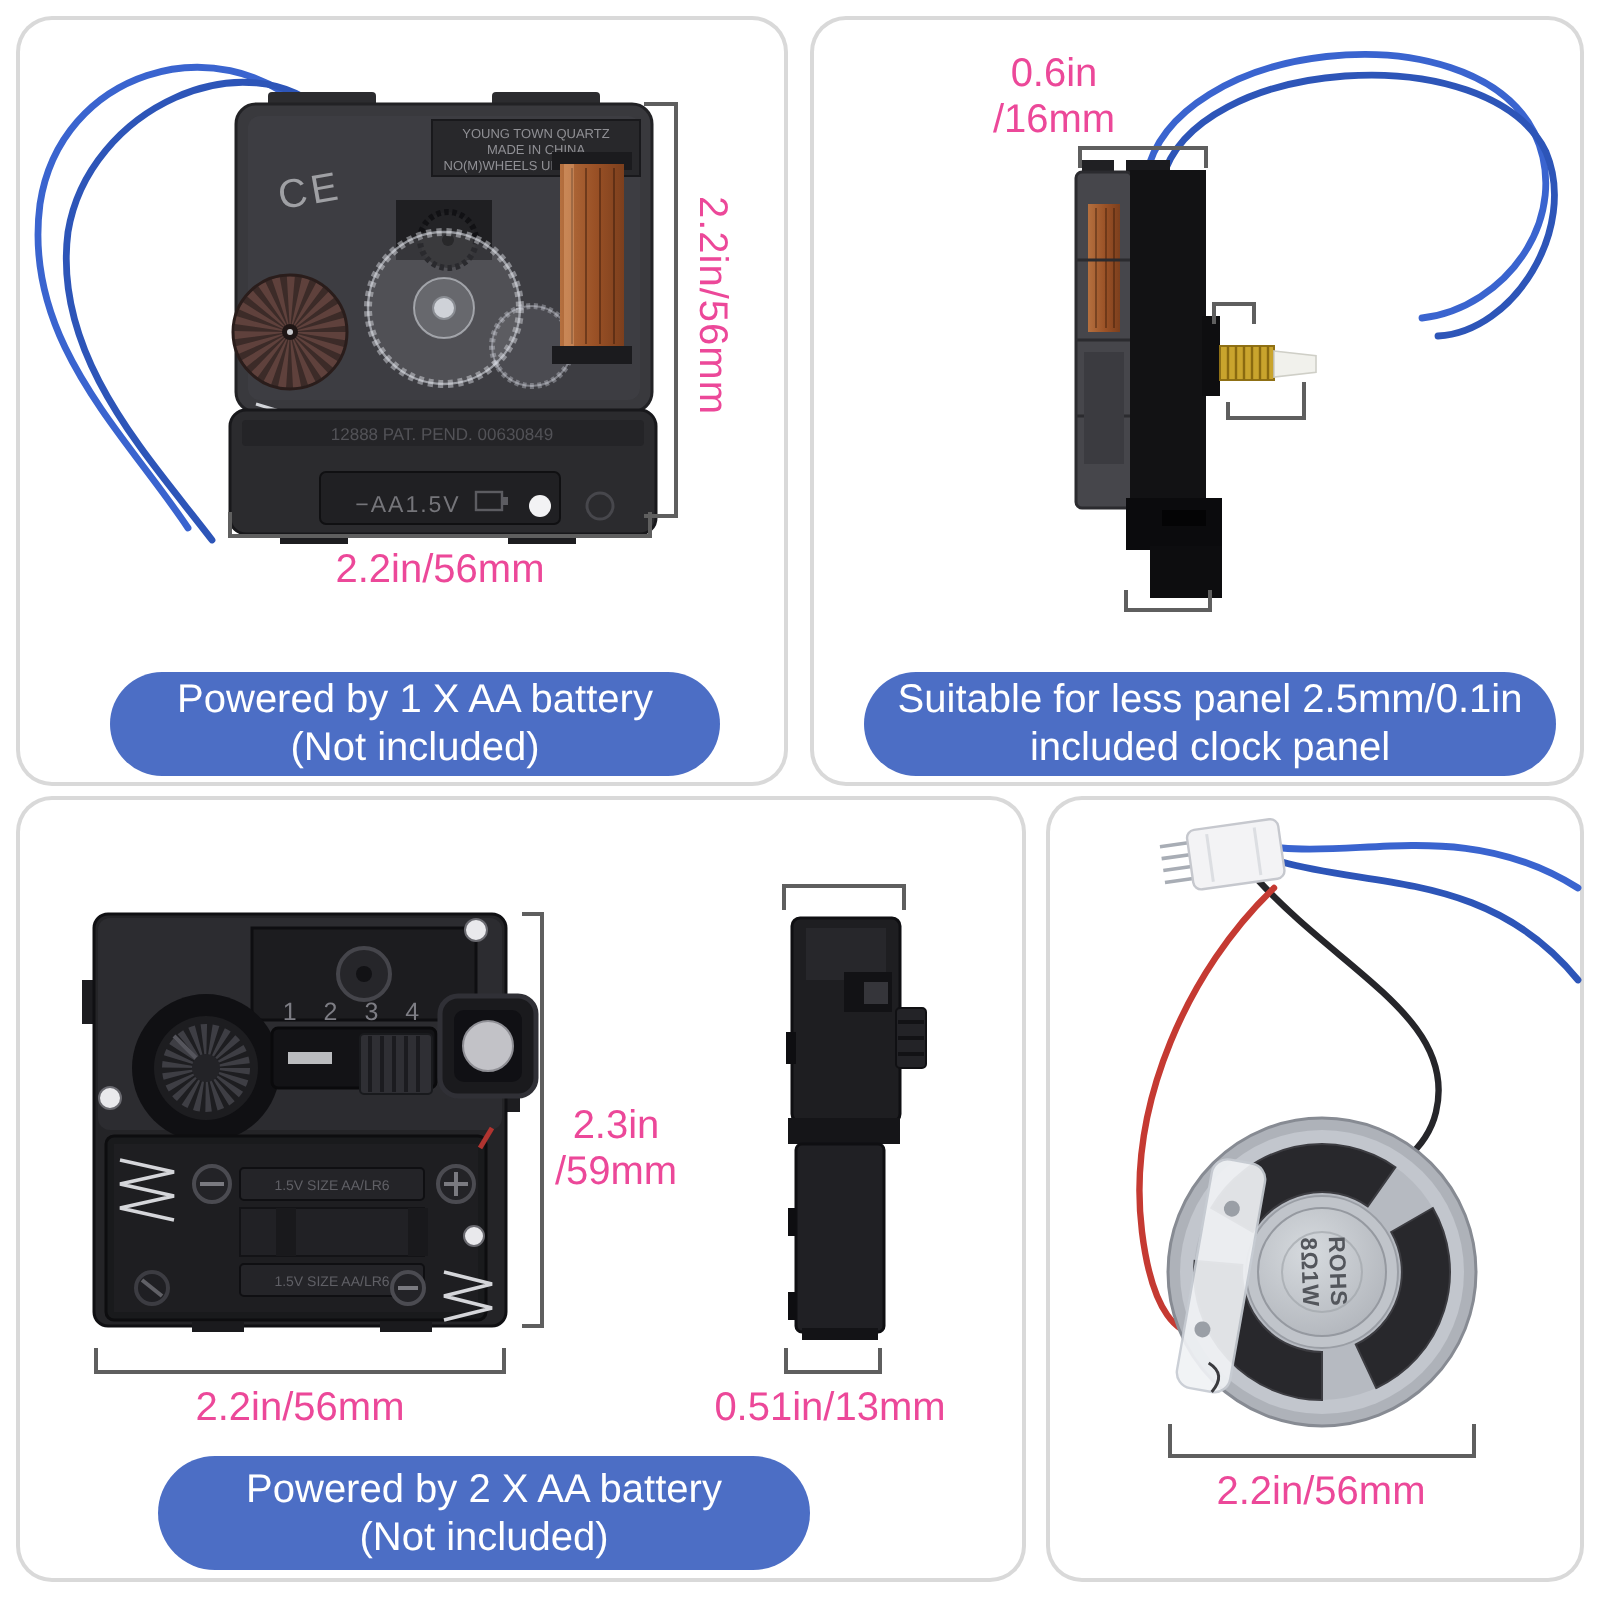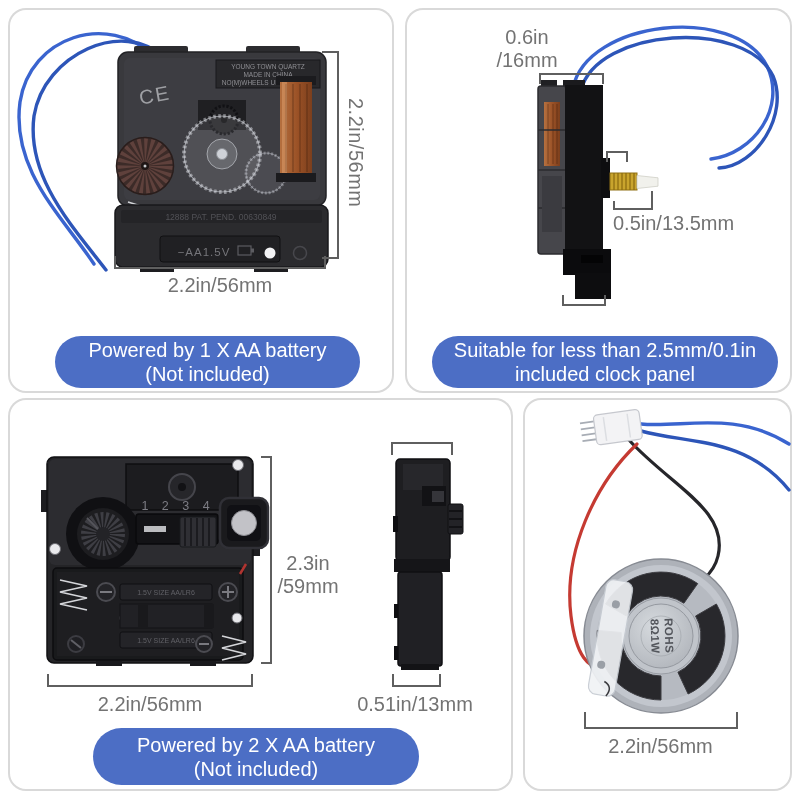--- a/index.html
+++ b/index.html
@@ -10,21 +10,21 @@
   .panel{
     position:absolute;background:#fff;border-radius:18px;
     box-shadow:inset 0 0 0 2px var(--panel-border,#d9d9d9);
   }
   #p-tl{left:8px;top:8px;width:386px;height:385px}
   #p-tr{left:405px;top:8px;width:387px;height:385px}
   #p-bl{left:8px;top:398px;width:505px;height:393px}
   #p-br{left:523px;top:398px;width:269px;height:393px}
   .art{position:absolute;left:0;top:0;display:block}
   .dim{
-    position:absolute;font-size:20px;line-height:23px;color:#737373;
+    position:absolute;font-size:20px;line-height:23px;color:#ec4899;
     white-space:nowrap;text-align:center;
   }
   .dim-left{text-align:left}
   .dim-v{writing-mode:vertical-rl;letter-spacing:.5px}
   .pill{
     position:absolute;background:var(--badge-blue,#4c6ec5);border-radius:999px;
     color:#fff;display:flex;flex-direction:column;align-items:center;justify-content:center;
     font-size:20px;line-height:24px;text-align:center;white-space:nowrap;
   }
   svg text{font-family:"Liberation Sans","DejaVu Sans",sans-serif}
@@ -145,23 +145,22 @@
     </g>
     <path class="bracket" d="M135,76 V66 H198 V76"></path>
     <path class="bracket" d="M202,154 V144 H222 V154"></path>
     <path class="bracket" d="M247,183 V201 H209 V193"></path>
     <path class="bracket" d="M158,287 V297 H200 V287"></path>
   </svg>
   <div class="dim" style="left:72px;top:18px;width:100px">
     <div>0.6in</div>
     <div>/16mm</div>
   </div>
-  <div class="dim dim-left" style="left:208px;top:204px">0.5in/13.5mm</div>
   <div class="pill" style="left:27px;top:328px;width:346px;height:52px">
-    <div>Suitable for less than 2.5mm/0.1in</div>
+    <div>Suitable for less panel 2.5mm/0.1in</div>
     <div>included clock panel</div>
   </div>
 </section>
 
 <section class="panel" id="p-bl">
   <svg class="art" width="505" height="393" viewBox="0 0 505 393">
     <g>
       <rect x="33" y="92" width="8" height="22" fill="#1d1d20"></rect>
       <rect x="245" y="140" width="7" height="18" fill="#1d1d20"></rect>
       <rect x="39" y="59" width="206" height="206" rx="7" fill="#242427" stroke="#101013" stroke-width="1.5"></rect>
@@ -236,21 +235,21 @@
     <path class="bracket" d="M40,276 V288 H244 V276"></path>
     <path class="bracket" d="M384,57 V45 H444 V57"></path>
     <path class="bracket" d="M385,276 V288 H432 V276"></path>
   </svg>
   <div class="dim" style="left:250px;top:154px;width:100px">
     <div>2.3in</div>
     <div>/59mm</div>
   </div>
   <div class="dim" style="left:82px;top:295px;width:120px">2.2in/56mm</div>
   <div class="dim" style="left:347px;top:295px;width:120px">0.51in/13mm</div>
-  <div class="pill" style="left:85px;top:330px;width:326px;height:57px">
+  <div class="pill" style="left:71px;top:330px;width:326px;height:57px">
     <div>Powered by 2 X AA battery</div>
     <div>(Not included)</div>
   </div>
 </section>
 
 <section class="panel" id="p-br">
   <svg class="art" width="269" height="393" viewBox="0 0 269 393">
     <defs>
       <radialGradient id="domeC" cx=".4" cy=".35" r=".95">
         <stop offset="0" stop-color="#d6dade"></stop>

